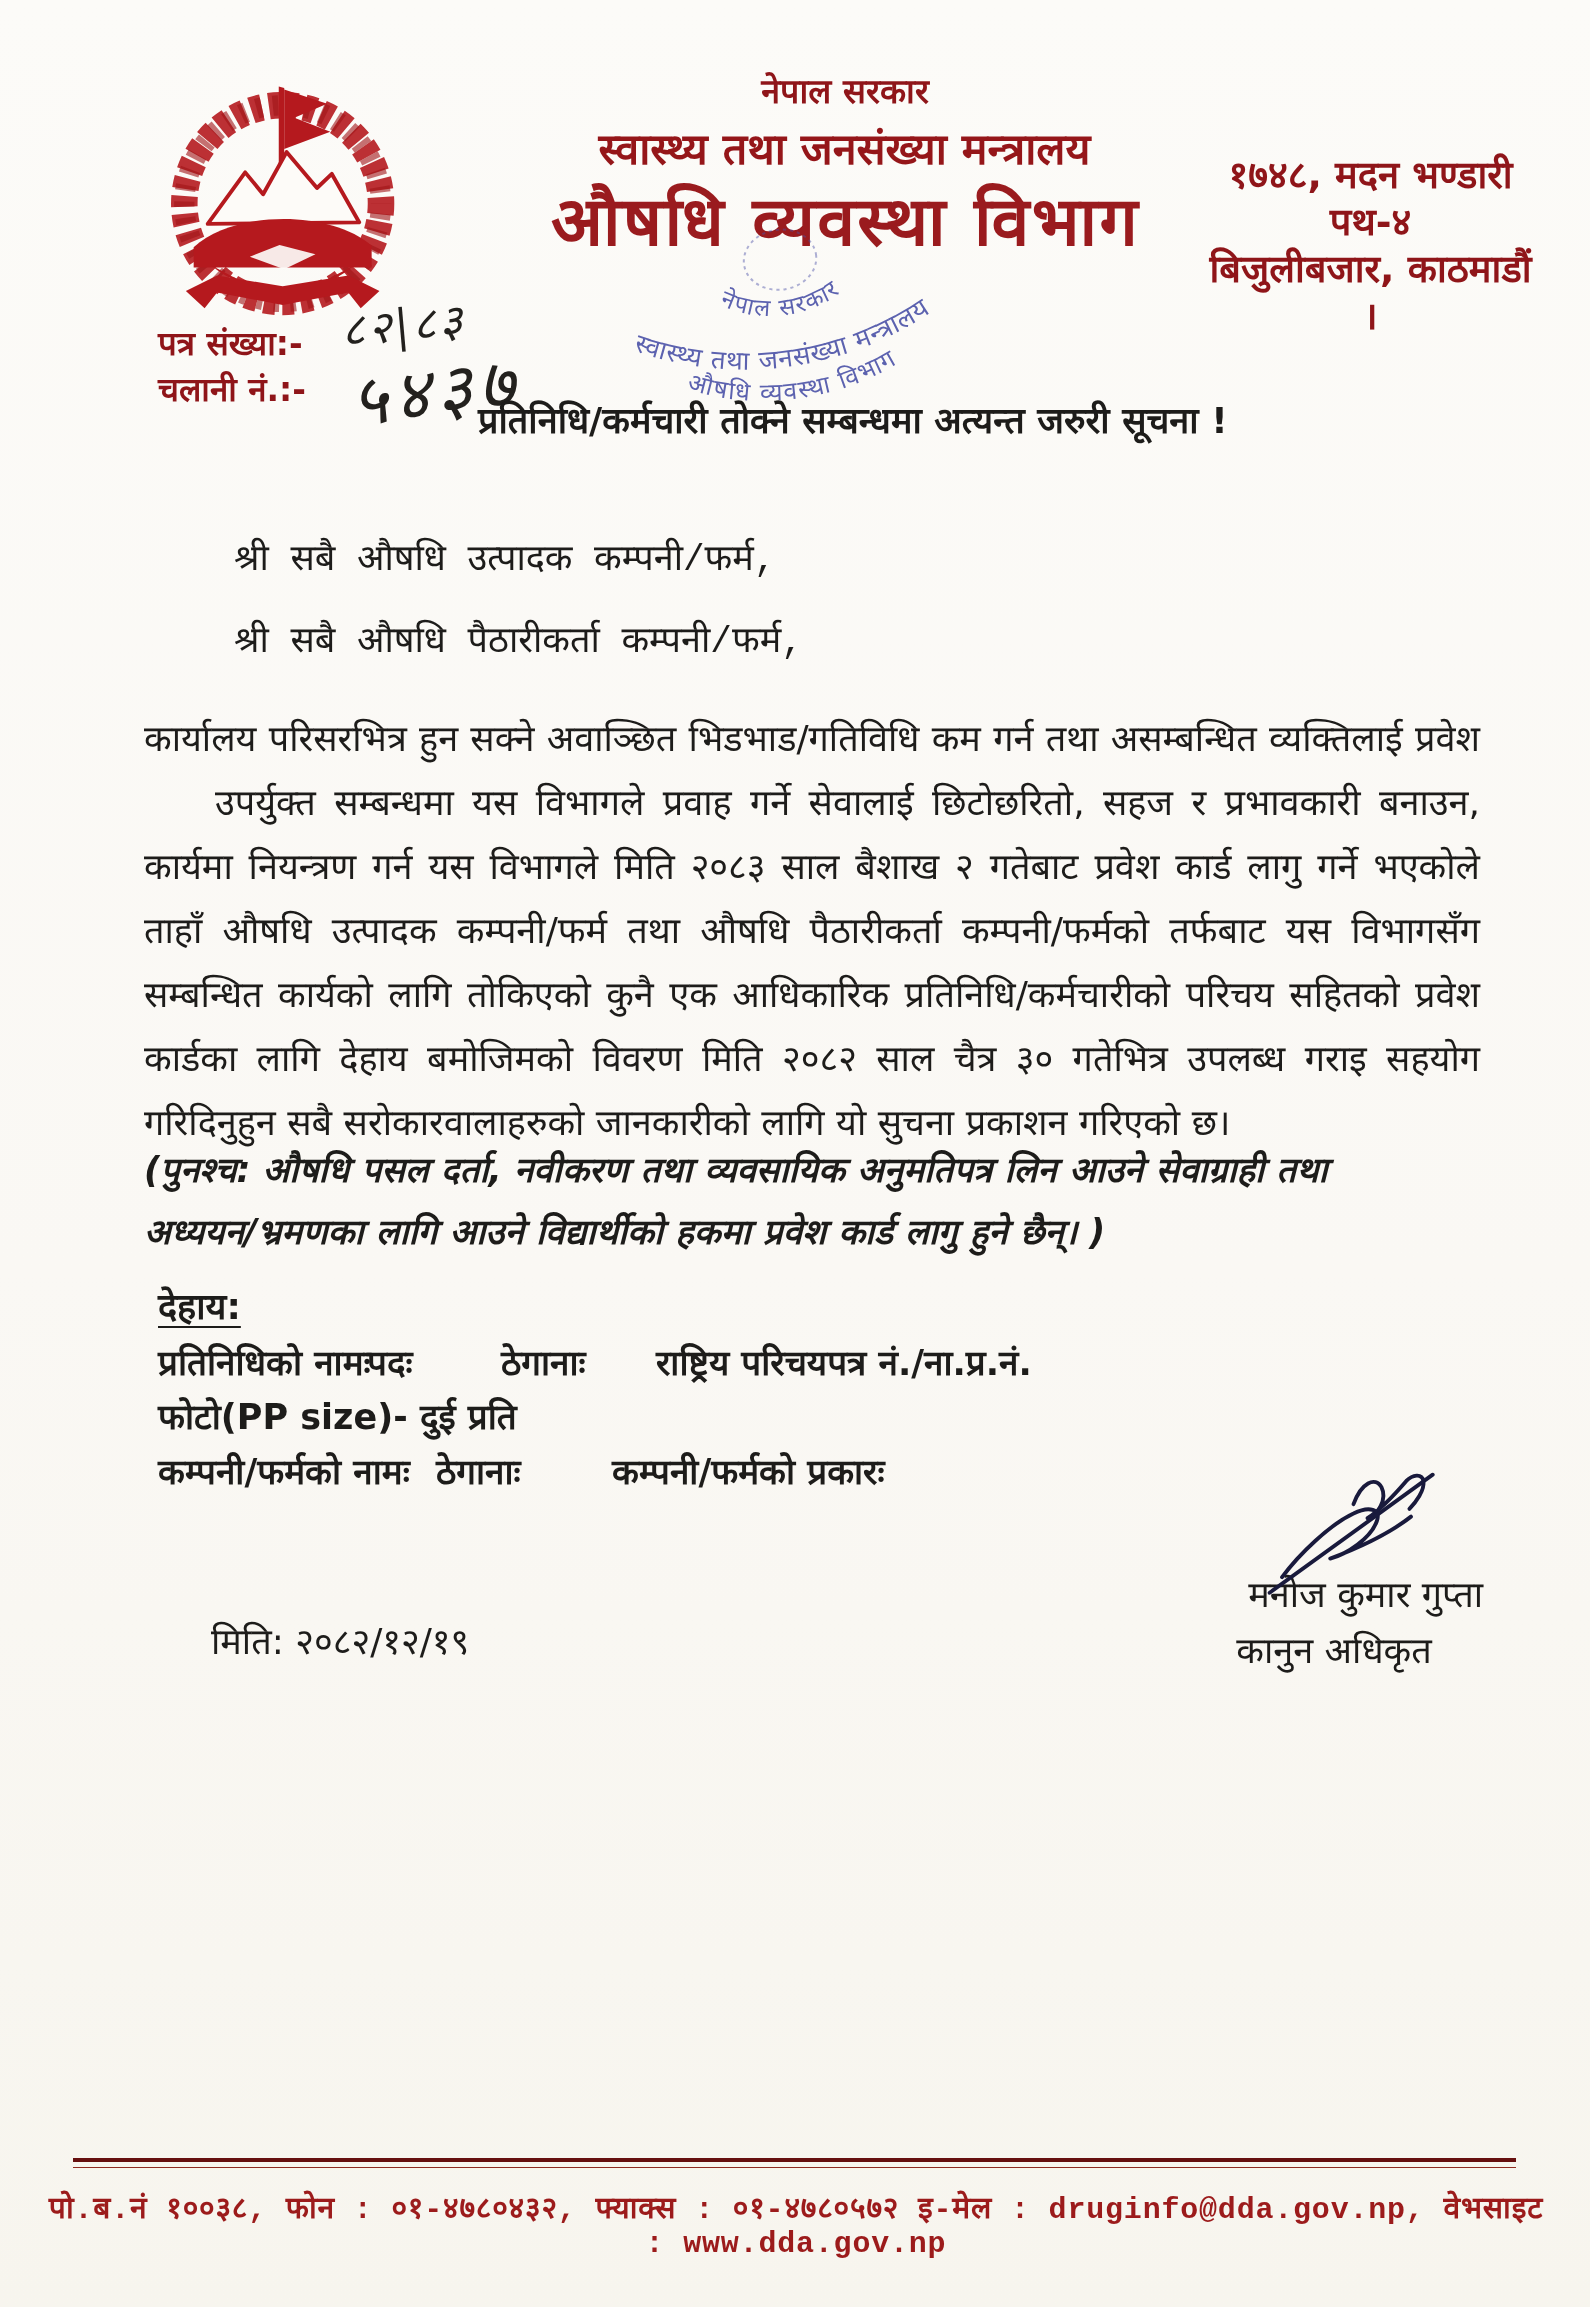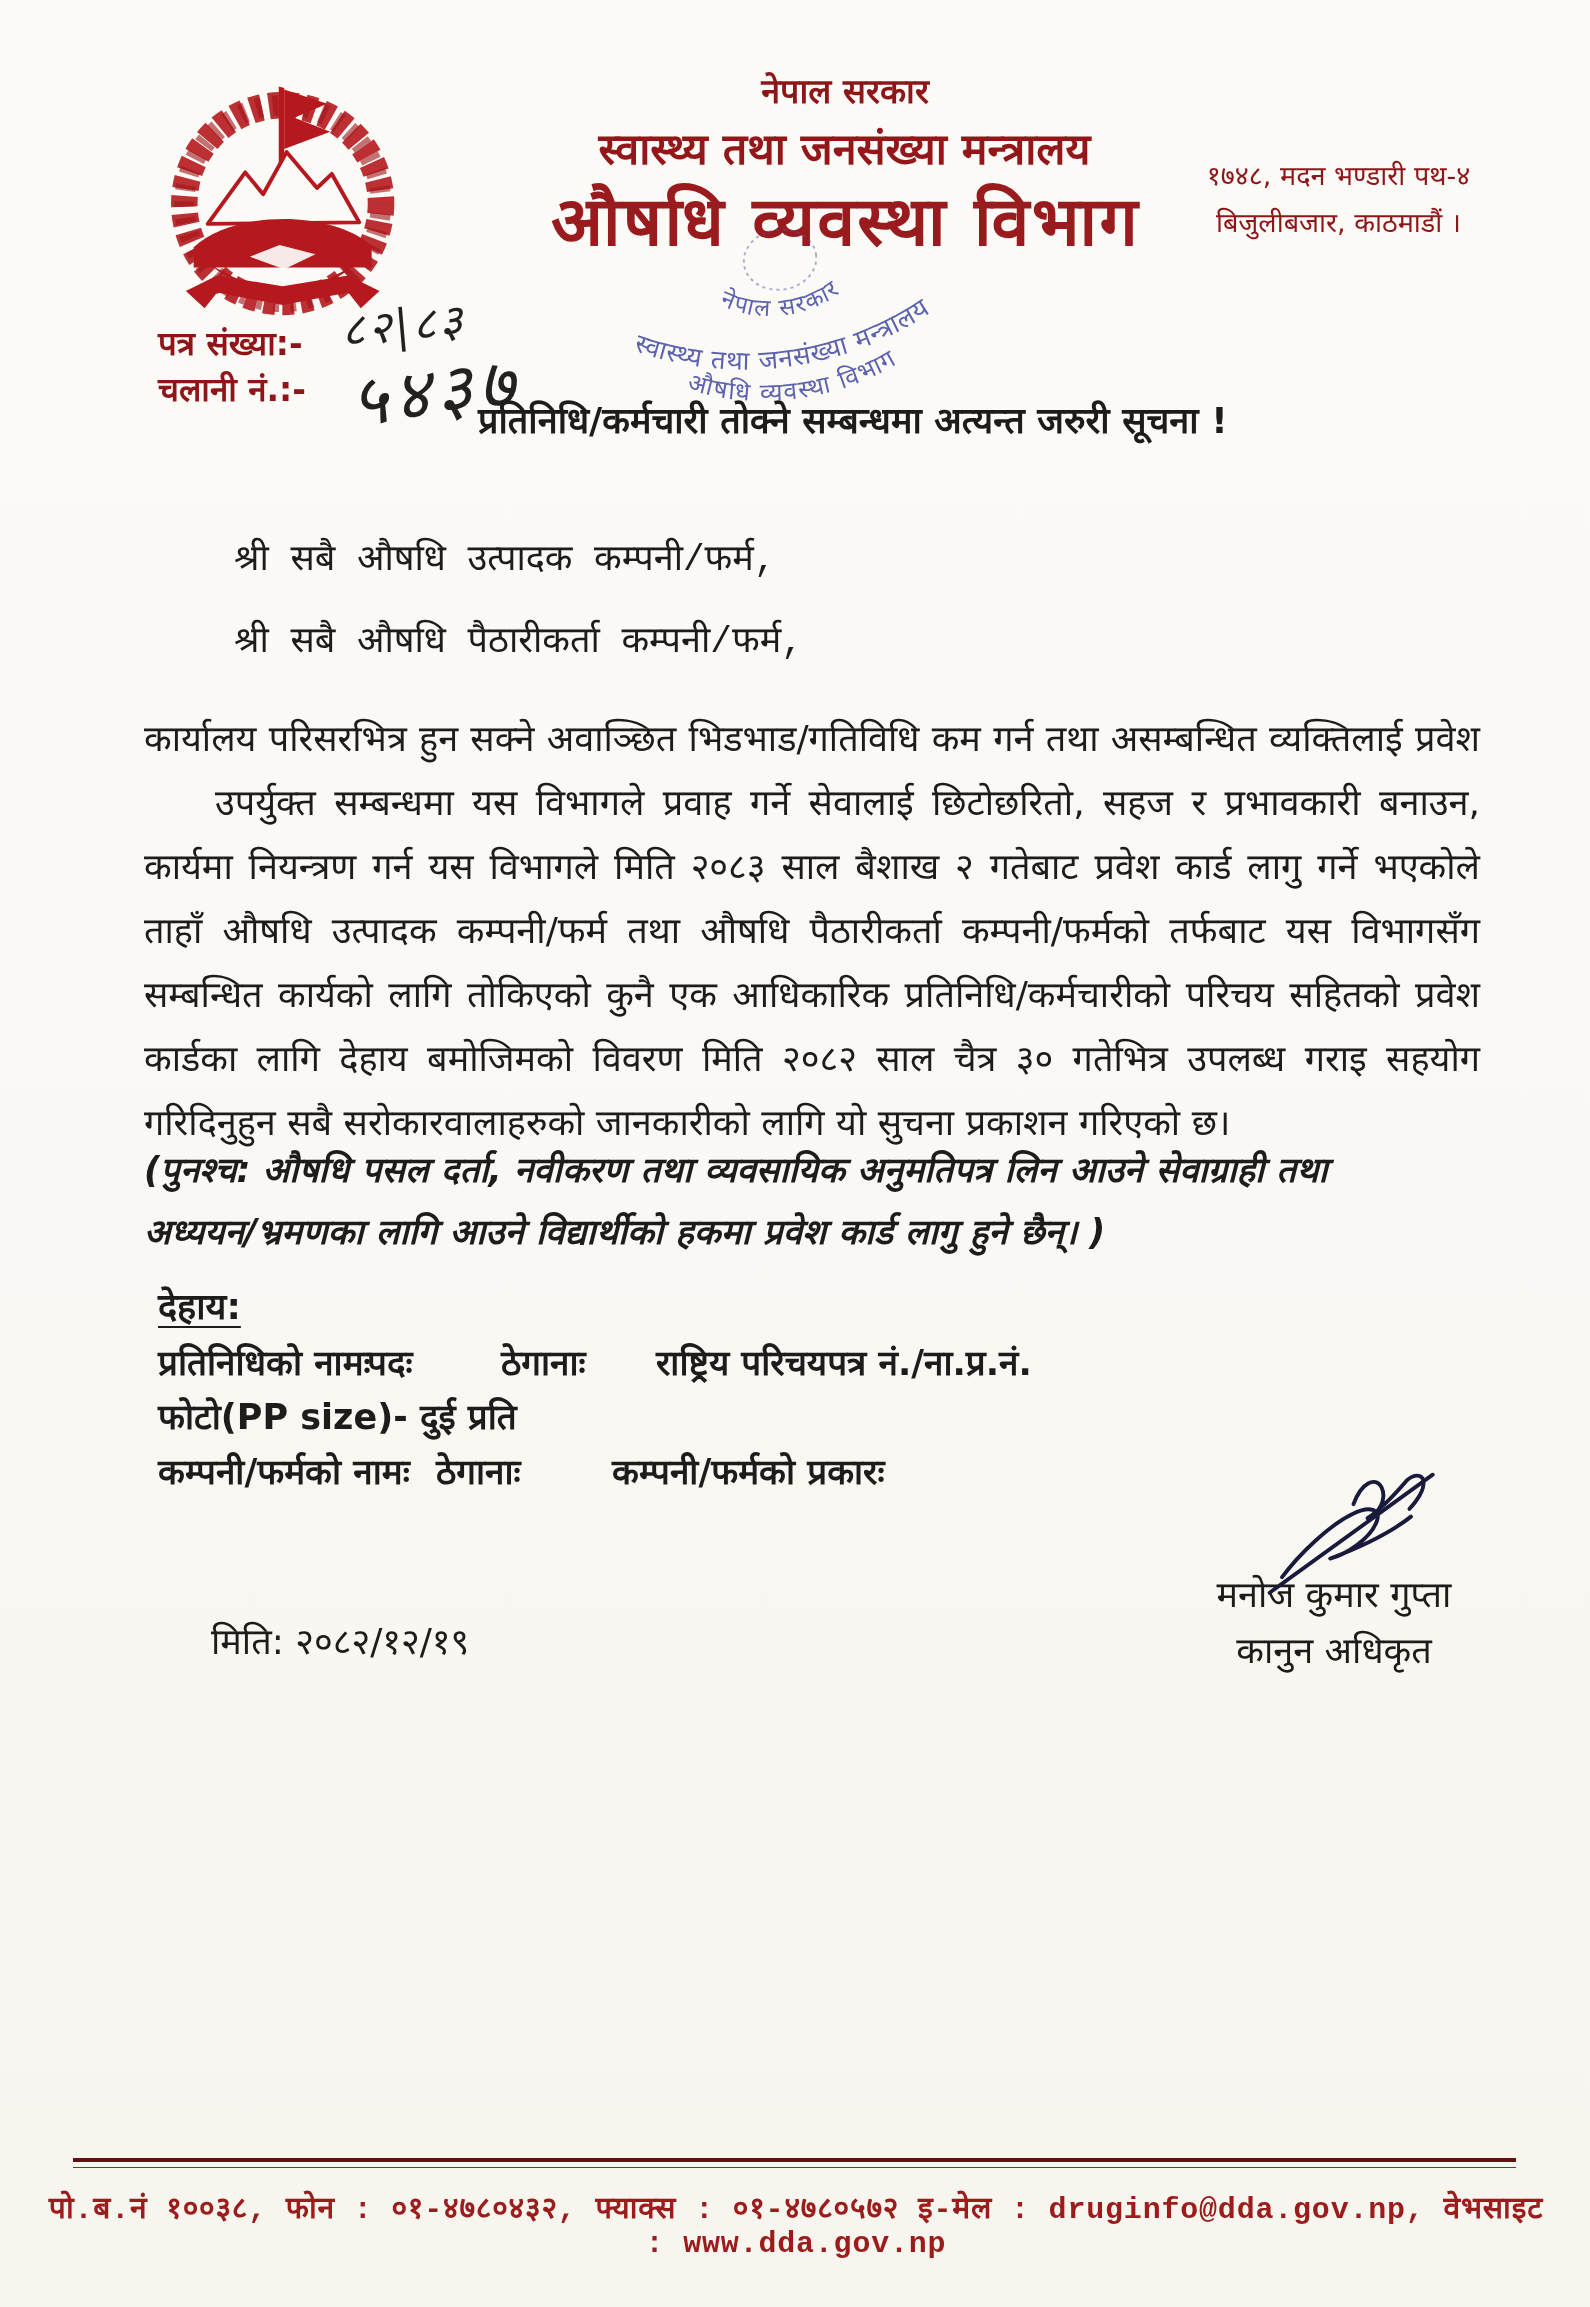--- a/index.html
+++ b/index.html
@@ -10,22 +10,22 @@
     color:#1d1c1a;overflow:hidden;
   }
   
   .emblem{position:absolute;left:164px;top:78px;width:242px;height:259px;}
   .head-gov{position:absolute;left:496px;top:67px;width:698px;text-align:center;
     font-size:34px;font-weight:bold;color:#8f1519;}
   .head-ministry{position:absolute;left:457px;top:118px;width:775px;text-align:center;
     font-size:43px;font-weight:bold;color:#951619;}
   .head-dept{position:absolute;left:419px;top:172px;width:853px;text-align:center;
     font-size:68px;font-weight:bold;color:#9a1b1e;letter-spacing:2.3px;}
-  .head-address{position:absolute;left:1172px;top:152px;width:333px;text-align:center;
-    font-size:27px;font-weight:normal;color:#8f1519;line-height:47px;}
+  .head-address{position:absolute;left:1204px;top:152px;width:333px;text-align:center;
+    font-size:38px;font-weight:bold;color:#8f1519;line-height:47px;}
   .stamp{position:absolute;left:589px;top:216px;width:395px;height:202px;opacity:.9;}
   
   .ref-label{position:absolute;font-size:33px;font-weight:bold;color:#8f1519;}
   .ref-letter{left:158px;top:320px;}
   .ref-chalani{left:158px;top:366px;}
   .hand{position:absolute;font-family:"DejaVu Serif","Liberation Serif",serif;
     color:#23211e;font-style:italic;}
   .hand-letter{left:341px;top:293px;font-size:45px;transform:rotate(-5deg);letter-spacing:3.1px;}
   .hand-chalani{left:350px;top:341px;font-size:70px;transform:rotate(-7deg);letter-spacing:6.2px;}
   
@@ -43,21 +43,21 @@
   
   .detail-heading{position:absolute;left:158px;top:1281px;font-size:36px;font-weight:bold;
     text-decoration:underline;text-underline-offset:7px;text-decoration-thickness:2.3px;}
   .detail{position:absolute;font-size:35px;font-weight:600;}
   .d11{left:158px;top:1338px;} .d12{left:367px;top:1338px;}
   .d13{left:501px;top:1338px;} .d14{left:656px;top:1338px;}
   .d2 {left:158px;top:1392px;}
   .d31{left:158px;top:1447px;} .d32{left:436px;top:1447px;} .d33{left:612px;top:1447px;}
   
   .sig-svg{position:absolute;left:1237px;top:1468px;width:233px;height:133px;z-index:3;}
-  .sig-name{position:absolute;left:1185px;top:1569px;width:298px;text-align:center;font-size:36px;}
+  .sig-name{position:absolute;left:1185px;top:1569px;width:298px;text-align:right;font-size:36px;}
   .sig-title{position:absolute;left:1185px;top:1625px;width:298px;text-align:center;font-size:36px;}
   .date-line{position:absolute;left:211px;top:1616px;font-size:36px;}
   
   .footer-rule{position:absolute;left:73px;top:2158px;width:1443px;height:5.4px;
     border-top:4.7px solid #66100f;border-bottom:1.6px solid #8f2a20;}
   .footer-text{position:absolute;left:47px;top:2186px;width:1498px;text-align:center;
     font-size:30px;font-weight:bold;color:#9c1b1b;letter-spacing:0.8px;font-family:Liberation Mono, monospace;}
 </style>
 </head>
 <body>

